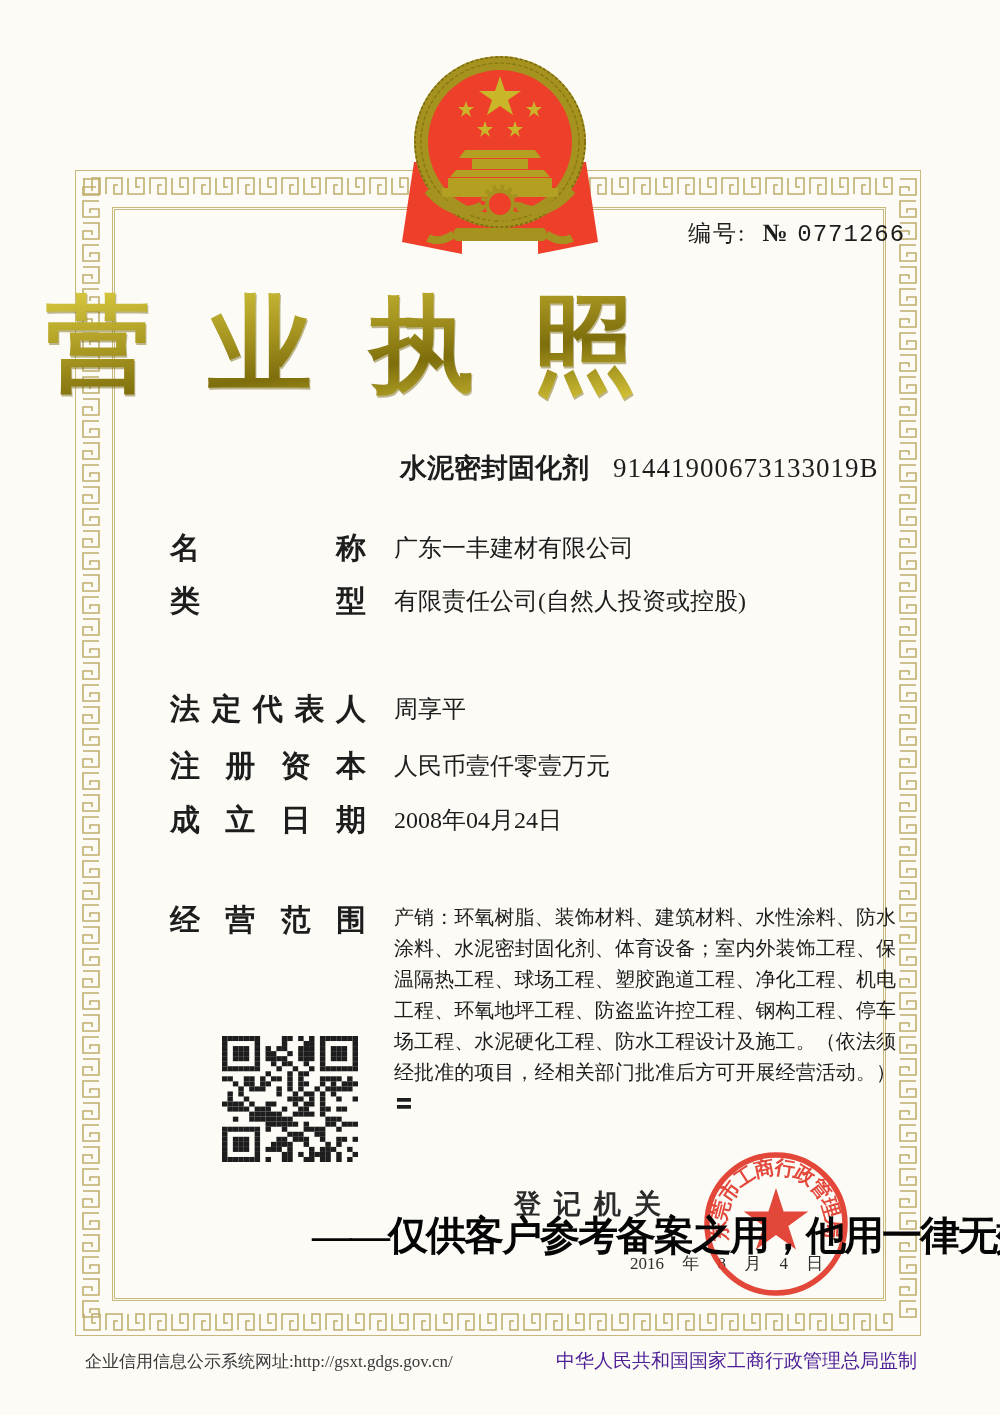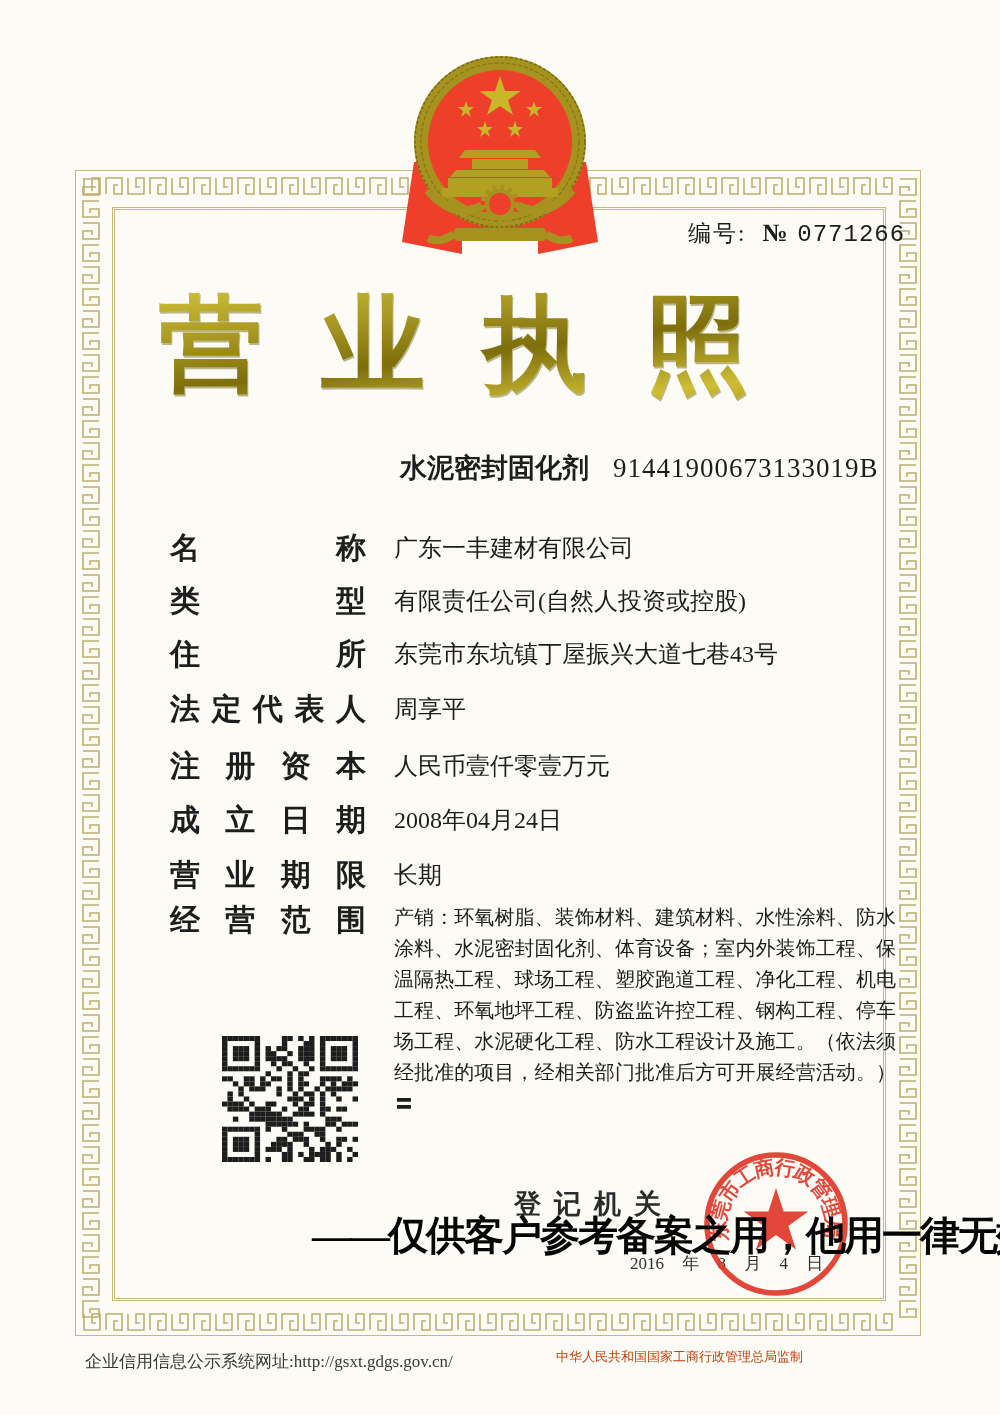--- a/index.html
+++ b/index.html
@@ -17,22 +17,22 @@
     border:3px double #c9b87c; box-sizing:border-box;}
   .frame-band{position:absolute; left:75px; top:170px;}
   
   .emblem{position:absolute; left:388px; top:40px;}
   
   .serial{position:absolute; left:688px; top:218px; font-size:23px; letter-spacing:2px; white-space:nowrap;}
   .serial .no-sym{font-weight:700; font-size:25px; margin-left:16px;}
   .serial .no-val{font-family:"Liberation Mono","DejaVu Sans Mono",monospace; font-size:24px; letter-spacing:1px;}
   
   .title{
-    position:absolute; left:0; top:276px; width:908px; text-align:center;
-    font-size:104px; font-weight:900; letter-spacing:58px; padding-left:58px; box-sizing:border-box;
+    position:absolute; left:0; top:276px; width:908px; text-align:left;
+    font-size:104px; font-weight:900; letter-spacing:58px; padding-left:46px; box-sizing:border-box;
     background:linear-gradient(173deg,#d9ca40 8%,#a69520 36%,#7e6e0c 54%,#cebd34 78%,#95850f 100%);
     -webkit-background-clip:text; background-clip:text; color:transparent;
     filter:drop-shadow(1px 2px 0 rgba(110,95,10,.45));
     white-space:nowrap;
   }
   
   .credit{position:absolute; left:400px; top:450px; white-space:nowrap;}
   .credit .lab{font-size:27px; font-weight:700;}
   .credit .val{font-size:27px; margin-left:20px; letter-spacing:1px;}
   
@@ -48,21 +48,21 @@
   .registrar{position:absolute; left:514px; top:1186px; font-size:27px; font-weight:600;
     letter-spacing:13px; color:#2b2b2b; white-space:nowrap;}
   .datetext{position:absolute; left:630px; top:1252px; font-size:17px; color:#2e2e2e;
     word-spacing:14px; white-space:nowrap;}
   .stamp{position:absolute; left:700px; top:1150px; opacity:.9;}
   .watermark{position:absolute; left:312px; top:1208px; font-size:40px; font-weight:900;
     letter-spacing:-2px; color:#050505; white-space:nowrap; z-index:9;
     font-family:"Liberation Serif","DejaVu Serif",serif;}
   
   .footer-left{position:absolute; left:85px; top:1350px; font-size:17px; color:#3a3a3a; white-space:nowrap;text-align:right;}
-  .footer-right{position:absolute; left:556px; top:1348px; font-size:13px; color:#c2410c; white-space:nowrap;}
+  .footer-right{position:absolute; left:556px; top:1348px; font-size:19px; color:#4c1d95; white-space:nowrap;}
 </style>
 </head>
 <body>
 
 <div class="paper">
 
   <div class="frame-outer"></div>
   <svg class="frame-band" id="band" width="846" height="1166">
       <path d="M9,8 L9,24 L25,24 L25,8 L17,8 L17,17 L21,17 M31,24 L31,8 L47,8 L47,24 L39,24 L39,15 L43,15 M53,8 L53,24 L69,24 L69,8 L61,8 L61,17 L65,17 M75,24 L75,8 L91,8 L91,24 L83,24 L83,15 L87,15 M97,8 L97,24 L113,24 L113,8 L105,8 L105,17 L109,17 M119,24 L119,8 L135,8 L135,24 L127,24 L127,15 L131,15 M141,8 L141,24 L157,24 L157,8 L149,8 L149,17 L153,17 M163,24 L163,8 L179,8 L179,24 L171,24 L171,15 L175,15 M185,8 L185,24 L201,24 L201,8 L193,8 L193,17 L197,17 M207,24 L207,8 L223,8 L223,24 L215,24 L215,15 L219,15 M229,8 L229,24 L245,24 L245,8 L237,8 L237,17 L241,17 M251,24 L251,8 L267,8 L267,24 L259,24 L259,15 L263,15 M273,8 L273,24 L289,24 L289,8 L281,8 L281,17 L285,17 M295,24 L295,8 L311,8 L311,24 L303,24 L303,15 L307,15 M317,8 L317,24 L333,24 L333,8 L325,8 L325,17 L329,17 M339,24 L339,8 L355,8 L355,24 L347,24 L347,15 L351,15 M361,8 L361,24 L377,24 L377,8 L369,8 L369,17 L373,17 M383,24 L383,8 L399,8 L399,24 L391,24 L391,15 L395,15 M405,8 L405,24 L421,24 L421,8 L413,8 L413,17 L417,17 M427,24 L427,8 L443,8 L443,24 L435,24 L435,15 L439,15 M449,8 L449,24 L465,24 L465,8 L457,8 L457,17 L461,17 M471,24 L471,8 L487,8 L487,24 L479,24 L479,15 L483,15 M493,8 L493,24 L509,24 L509,8 L501,8 L501,17 L505,17 M515,24 L515,8 L531,8 L531,24 L523,24 L523,15 L527,15 M537,8 L537,24 L553,24 L553,8 L545,8 L545,17 L549,17 M559,24 L559,8 L575,8 L575,24 L567,24 L567,15 L571,15 M581,8 L581,24 L597,24 L597,8 L589,8 L589,17 L593,17 M603,24 L603,8 L619,8 L619,24 L611,24 L611,15 L615,15 M625,8 L625,24 L641,24 L641,8 L633,8 L633,17 L637,17 M647,24 L647,8 L663,8 L663,24 L655,24 L655,15 L659,15 M669,8 L669,24 L685,24 L685,8 L677,8 L677,17 L681,17 M691,24 L691,8 L707,8 L707,24 L699,24 L699,15 L703,15 M713,8 L713,24 L729,24 L729,8 L721,8 L721,17 L725,17 M735,24 L735,8 L751,8 L751,24 L743,24 L743,15 L747,15 M757,8 L757,24 L773,24 L773,8 L765,8 L765,17 L769,17 M779,24 L779,8 L795,8 L795,24 L787,24 L787,15 L791,15 M801,8 L801,24 L817,24 L817,8 L809,8 L809,17 L813,17 " fill="none" stroke="#c0af6e" stroke-width="1.6"></path>
       <path d="M9,1144 L9,1160 L25,1160 L25,1144 L17,1144 L17,1153 L21,1153 M31,1160 L31,1144 L47,1144 L47,1160 L39,1160 L39,1151 L43,1151 M53,1144 L53,1160 L69,1160 L69,1144 L61,1144 L61,1153 L65,1153 M75,1160 L75,1144 L91,1144 L91,1160 L83,1160 L83,1151 L87,1151 M97,1144 L97,1160 L113,1160 L113,1144 L105,1144 L105,1153 L109,1153 M119,1160 L119,1144 L135,1144 L135,1160 L127,1160 L127,1151 L131,1151 M141,1144 L141,1160 L157,1160 L157,1144 L149,1144 L149,1153 L153,1153 M163,1160 L163,1144 L179,1144 L179,1160 L171,1160 L171,1151 L175,1151 M185,1144 L185,1160 L201,1160 L201,1144 L193,1144 L193,1153 L197,1153 M207,1160 L207,1144 L223,1144 L223,1160 L215,1160 L215,1151 L219,1151 M229,1144 L229,1160 L245,1160 L245,1144 L237,1144 L237,1153 L241,1153 M251,1160 L251,1144 L267,1144 L267,1160 L259,1160 L259,1151 L263,1151 M273,1144 L273,1160 L289,1160 L289,1144 L281,1144 L281,1153 L285,1153 M295,1160 L295,1144 L311,1144 L311,1160 L303,1160 L303,1151 L307,1151 M317,1144 L317,1160 L333,1160 L333,1144 L325,1144 L325,1153 L329,1153 M339,1160 L339,1144 L355,1144 L355,1160 L347,1160 L347,1151 L351,1151 M361,1144 L361,1160 L377,1160 L377,1144 L369,1144 L369,1153 L373,1153 M383,1160 L383,1144 L399,1144 L399,1160 L391,1160 L391,1151 L395,1151 M405,1144 L405,1160 L421,1160 L421,1144 L413,1144 L413,1153 L417,1153 M427,1160 L427,1144 L443,1144 L443,1160 L435,1160 L435,1151 L439,1151 M449,1144 L449,1160 L465,1160 L465,1144 L457,1144 L457,1153 L461,1153 M471,1160 L471,1144 L487,1144 L487,1160 L479,1160 L479,1151 L483,1151 M493,1144 L493,1160 L509,1160 L509,1144 L501,1144 L501,1153 L505,1153 M515,1160 L515,1144 L531,1144 L531,1160 L523,1160 L523,1151 L527,1151 M537,1144 L537,1160 L553,1160 L553,1144 L545,1144 L545,1153 L549,1153 M559,1160 L559,1144 L575,1144 L575,1160 L567,1160 L567,1151 L571,1151 M581,1144 L581,1160 L597,1160 L597,1144 L589,1144 L589,1153 L593,1153 M603,1160 L603,1144 L619,1144 L619,1160 L611,1160 L611,1151 L615,1151 M625,1144 L625,1160 L641,1160 L641,1144 L633,1144 L633,1153 L637,1153 M647,1160 L647,1144 L663,1144 L663,1160 L655,1160 L655,1151 L659,1151 M669,1144 L669,1160 L685,1160 L685,1144 L677,1144 L677,1153 L681,1153 M691,1160 L691,1144 L707,1144 L707,1160 L699,1160 L699,1151 L703,1151 M713,1144 L713,1160 L729,1160 L729,1144 L721,1144 L721,1153 L725,1153 M735,1160 L735,1144 L751,1144 L751,1160 L743,1160 L743,1151 L747,1151 M757,1144 L757,1160 L773,1160 L773,1144 L765,1144 L765,1153 L769,1153 M779,1160 L779,1144 L795,1144 L795,1160 L787,1160 L787,1151 L791,1151 M801,1144 L801,1160 L817,1160 L817,1144 L809,1144 L809,1153 L813,1153 " fill="none" stroke="#c0af6e" stroke-width="1.6"></path>
@@ -116,39 +116,31 @@
   </div>
 
   <div class="row" style="top:581px">
     <span class="flabel">类型</span>
     <span class="fvalue">有限责任公司(自然人投资或控股)</span>
   </div>
   <div class="row" style="top:528px">
     <span class="flabel">名称</span>
     <span class="fvalue">广东一丰建材有限公司</span>
   </div>
-  <div class="row" style="top:634px">
-    <span class="flabel">住所</span>
-    <span class="fvalue">东莞市东坑镇丁屋振兴大道七巷43号</span>
-  </div>
   <div class="row" style="top:689px">
     <span class="flabel">法定代表人</span>
     <span class="fvalue">周享平</span>
   </div>
   <div class="row" style="top:746px">
     <span class="flabel">注册资本</span>
     <span class="fvalue">人民币壹仟零壹万元</span>
   </div>
   <div class="row" style="top:800px">
     <span class="flabel">成立日期</span>
     <span class="fvalue">2008年04月24日</span>
-  </div>
-  <div class="row" style="top:855px">
-    <span class="flabel">营业期限</span>
-    <span class="fvalue">长期</span>
   </div>
   <div class="row scope" style="top:900px">
     <span class="flabel">经营范围</span>
     <span class="fvalue">产销：环氧树脂、装饰材料、建筑材料、水性涂料、防水涂料、水泥密封固化剂、体育设备；室内外装饰工程、保温隔热工程、球场工程、塑胶跑道工程、净化工程、机电工程、环氧地坪工程、防盗监许控工程、钢构工程、停车场工程、水泥硬化工程、防水工程设计及施工。（依法须经批准的项目，经相关部门批准后方可开展经营活动。）〓</span>
   </div>
 
   <svg class="qr" id="qr" width="136" height="126" viewBox="0 0 125 125" preserveAspectRatio="none">
       <rect x="0" y="0" width="5" height="5" fill="#1d1d1d"></rect>
       <rect x="5" y="0" width="5" height="5" fill="#1d1d1d"></rect>
       <rect x="10" y="0" width="5" height="5" fill="#1d1d1d"></rect>

